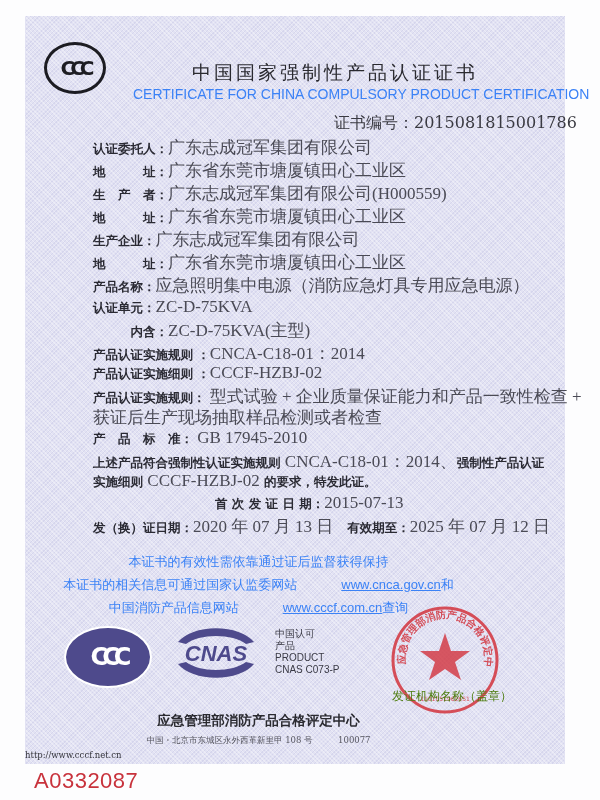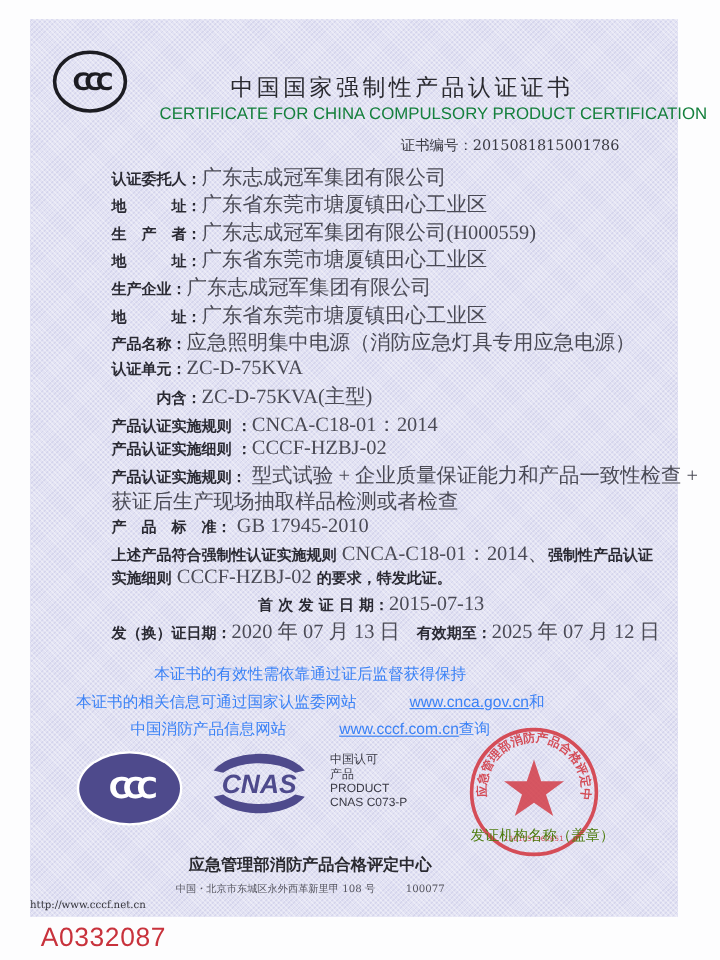--- a/index.html
+++ b/index.html
@@ -19,22 +19,22 @@
   .panel { width: 467px; }
   .abs { position: absolute; white-space: nowrap; }
   .ccc-top {
     position: absolute; left: 44px; top: 42px; width: 56px; height: 46px;
     border: 3px solid #1c1c22; border-radius: 50%;
     display: flex; align-items: center; justify-content: center;
     font-family: "DejaVu Sans", sans-serif; font-weight: bold; font-size: 20px;
     color: #1c1c22; letter-spacing: -5px;
   }
   .title-cn { left: 192px; top: 60px; font-family: "DejaVu Sans", sans-serif; font-size: 19px; letter-spacing: 3px; color: #2a2a30; }
-  .title-en { left: 133px; top: 86px; font-family: "Liberation Sans", sans-serif; font-size: 14px; color: #15803d; }
-  .certno { left: 334px; top: 113px; font-size: 12px; color: #3a3a42; }
+  .title-en { left: 133px; top: 86px; font-family: "Liberation Sans", sans-serif; font-size: 14px; color: #3b82f6; }
+  .certno { left: 334px; top: 113px; font-size: 16px; color: #3a3a42; }
   .row { position: absolute; left: 93px; font-size: 12.5px; white-space: nowrap; }
   .lbl { font-family: "DejaVu Sans", sans-serif; font-weight: bold; color: #2a2a33; }
   .val { color: #4a4a55; font-size: 17px; font-family: Liberation Serif, serif; }
   .center-note { position: absolute; width: 467px; left: 25px; text-align: center; font-family: "DejaVu Sans", sans-serif; font-size: 13px; color: #3b82f6; }
   .link { text-decoration: underline; font-family: "Liberation Sans", sans-serif; margin-left: 44px; }
   .ccc-big {
     position: absolute; left: 64px; top: 626px; width: 84px; height: 58px;
     background: #4e4a8c; border-radius: 50%; border: 2px solid #fff;
     display: flex; align-items: center; justify-content: center;
     color: #fff; font-family: "DejaVu Sans", sans-serif; font-weight: bold; font-size: 24px; letter-spacing: -6px;

